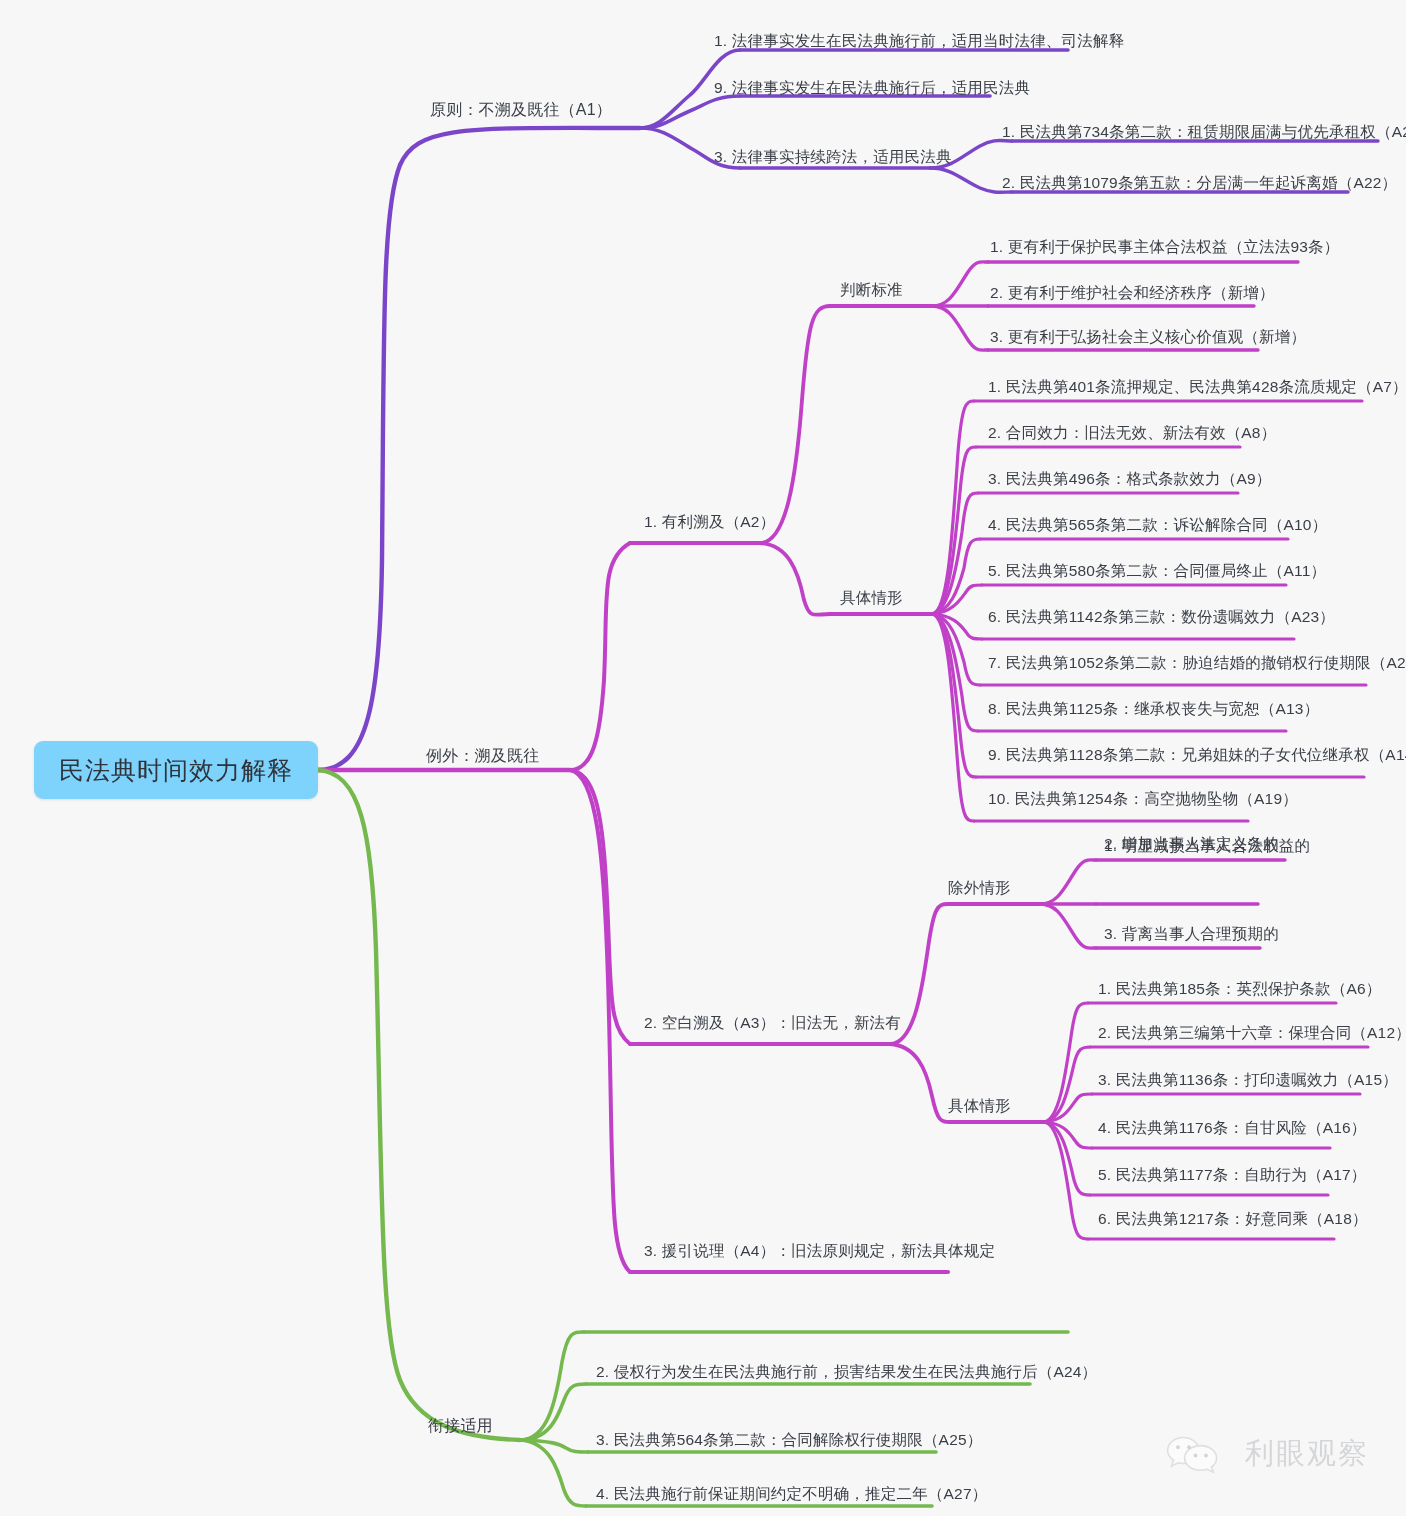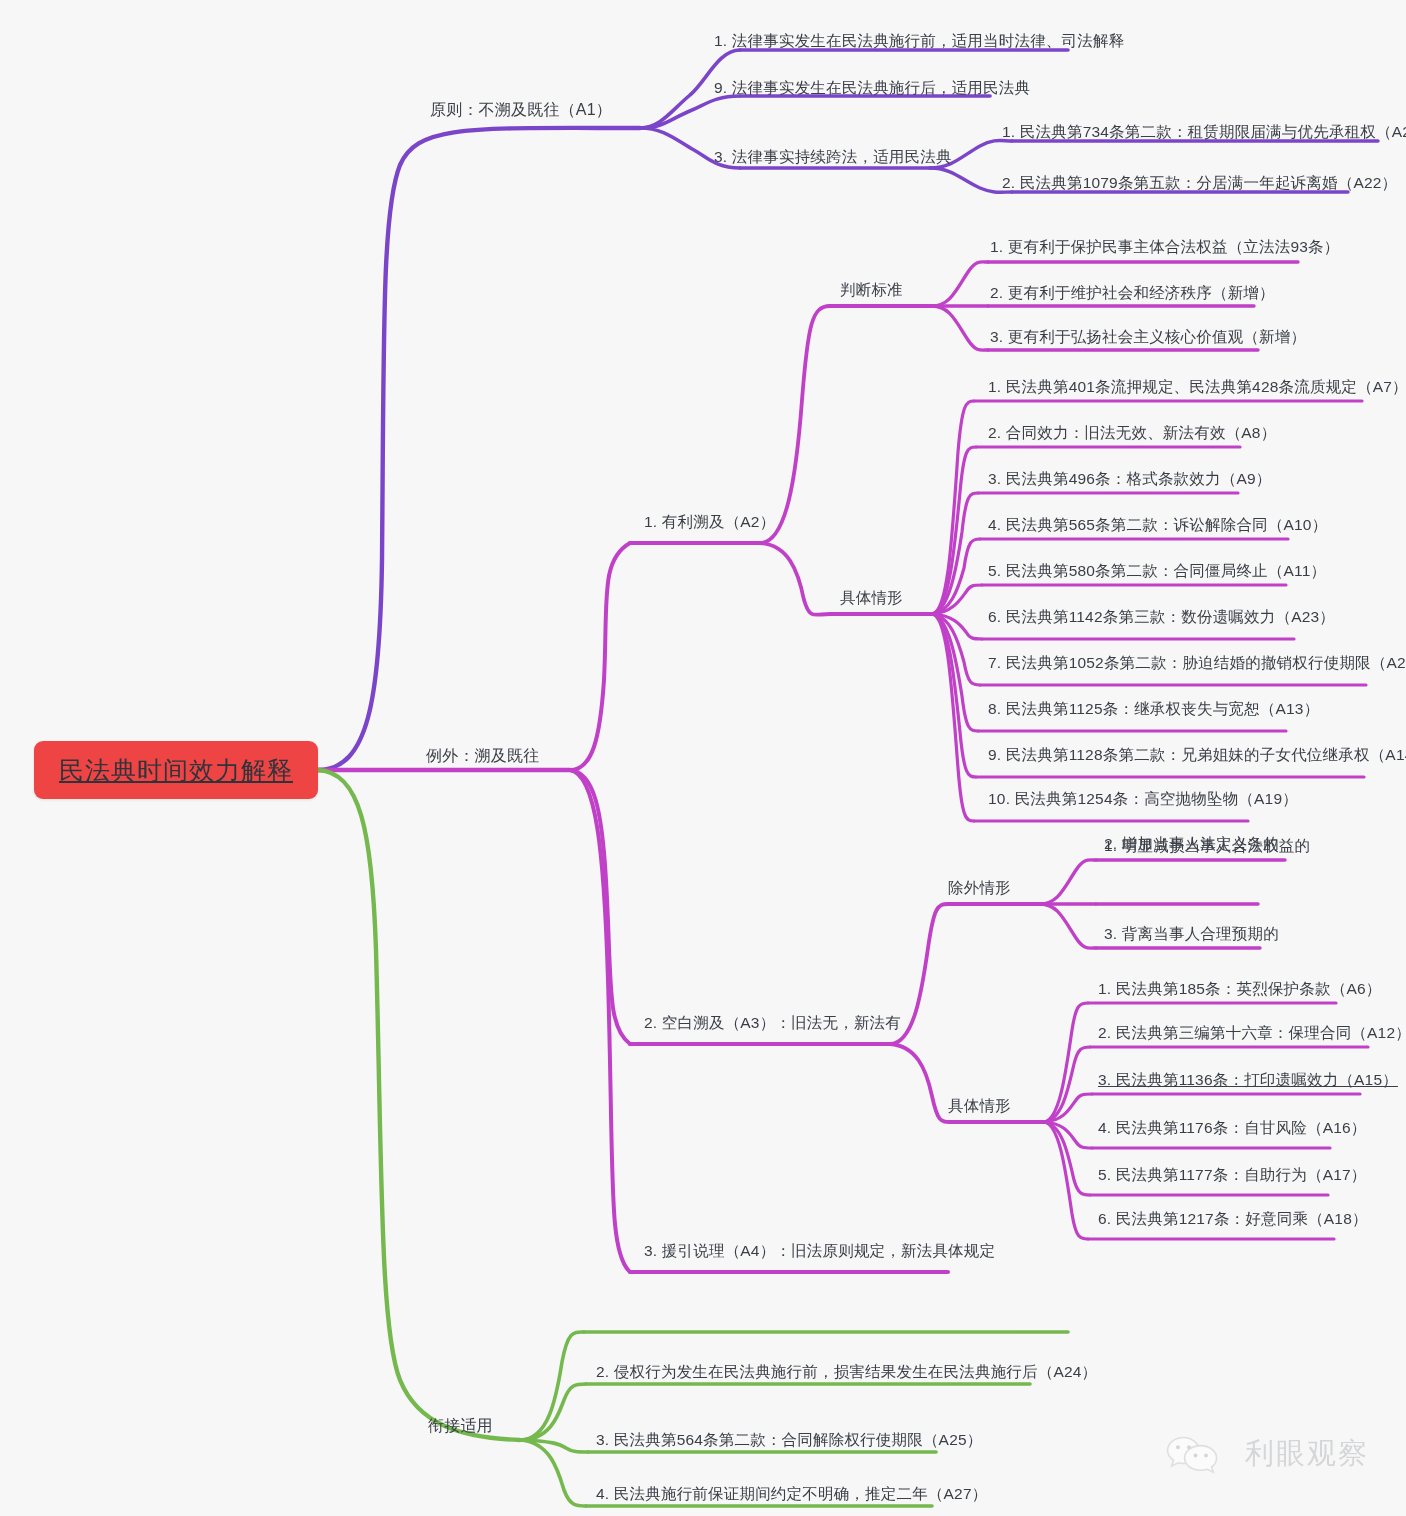--- a/index.html
+++ b/index.html
@@ -1,24 +1,24 @@
 <!DOCTYPE html>
 <html><head>
 <meta charset="utf-8">
 <style>
   html,body{margin:0;padding:0;background:#f7f7f7;}
   body{font-family:"Liberation Sans","DejaVu Sans",sans-serif;}
   #stage{position:relative;width:1406px;height:1516px;background:#f7f7f7;overflow:hidden;}
   #wires{position:absolute;left:0;top:0;width:1406px;height:1516px;}
   .node{position:absolute;white-space:nowrap;color:#3a3f47;font-size:15.5px;line-height:1;letter-spacing:.2px;}
   .node.lvl1{font-size:16px;}
-  .root{position:absolute;background:#ef4444;border-radius:9px;
+  .root{position:absolute;background:#7dd3fc;border-radius:9px;
         box-shadow:0 1px 3px rgba(0,0,0,.10);
         display:flex;align-items:center;justify-content:center;
-        color:#2f343c;font-size:25px;letter-spacing:1px;text-decoration:underline;}
+        color:#2f343c;font-size:25px;letter-spacing:1px;}
   .node.hl{color:#e8542a;font-weight:bold;font-size:16px;}
   #watermark{position:absolute;display:flex;align-items:center;gap:27px;opacity:.55;}
   #watermark .wm-text{font-size:29px;color:#b9bcc0;letter-spacing:2px;}
   .wx{display:block;}
 </style>
 </head>
 <body>
 
 <div id="stage">
 
@@ -156,21 +156,21 @@
 
   <div class="node" style="left:644px;top:1015px;">2. 空白溯及（A3）：旧法无，新法有</div>
   <div class="node" style="left:948px;top:880px;">除外情形</div>
   <div class="node" style="left:1104px;top:838px;">1. 明显减损当事人合法权益的</div>
   <div class="node" style="left:1104px;top:836px;">2. 增加当事人法定义务的</div>
   <div class="node" style="left:1104px;top:926px;">3. 背离当事人合理预期的</div>
 
   <div class="node" style="left:948px;top:1098px;">具体情形</div>
   <div class="node" style="left:1098px;top:981px;">1. 民法典第185条：英烈保护条款（A6）</div>
   <div class="node" style="left:1098px;top:1025px;">2. 民法典第三编第十六章：保理合同（A12）</div>
-  <div class="node" style="left:1098px;top:1072px;text-decoration:underline;">3. 民法典第1136条：打印遗嘱效力（A15）</div>
+  <div class="node" style="left:1098px;top:1072px;">3. 民法典第1136条：打印遗嘱效力（A15）</div>
   <div class="node" style="left:1098px;top:1120px;">4. 民法典第1176条：自甘风险（A16）</div>
   <div class="node" style="left:1098px;top:1167px;">5. 民法典第1177条：自助行为（A17）</div>
   <div class="node" style="left:1098px;top:1211px;">6. 民法典第1217条：好意同乘（A18）</div>
 
   <div class="node" style="left:644px;top:1243px;">3. 援引说理（A4）：旧法原则规定，新法具体规定</div>
 
   <div class="node lvl1" style="left:428px;top:1418px;">衔接适用</div>
   <div class="node" style="left:596px;top:1364px;">2. 侵权行为发生在民法典施行前，损害结果发生在民法典施行后（A24）</div>
   <div class="node" style="left:596px;top:1432px;">3. 民法典第564条第二款：合同解除权行使期限（A25）</div>
   <div class="node" style="left:596px;top:1486px;">4. 民法典施行前保证期间约定不明确，推定二年（A27）</div>

